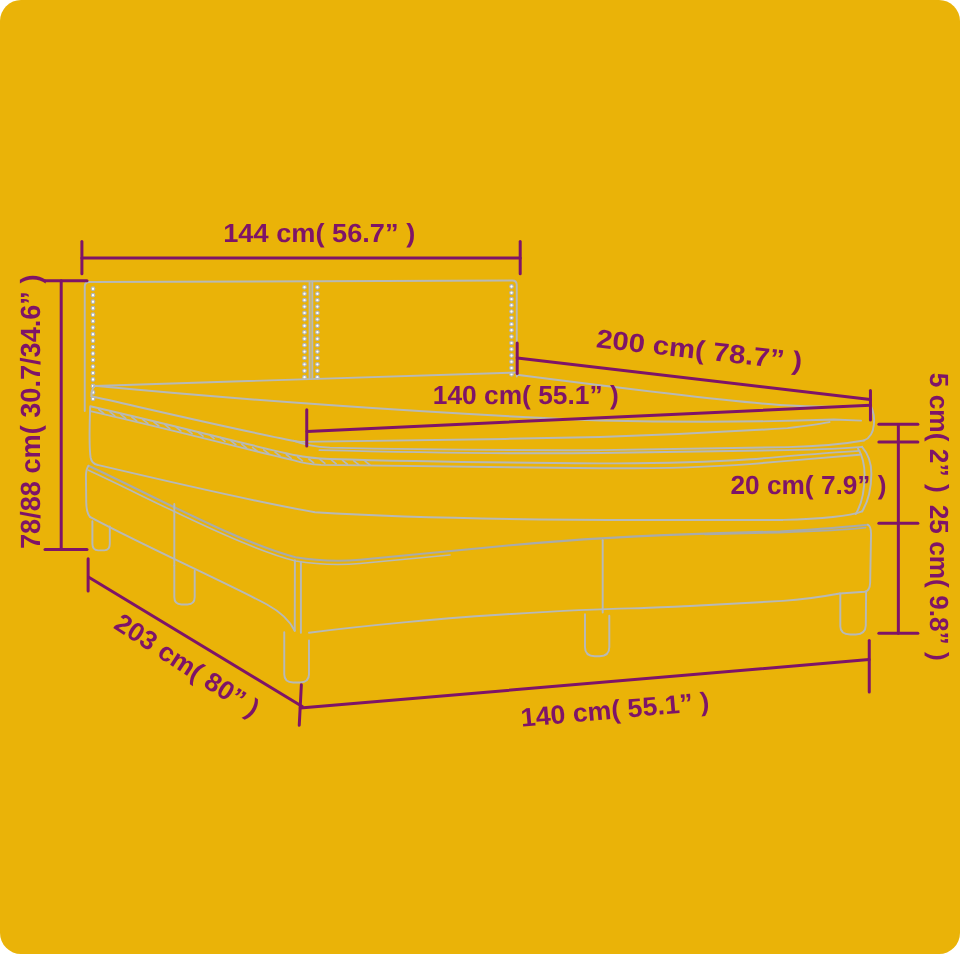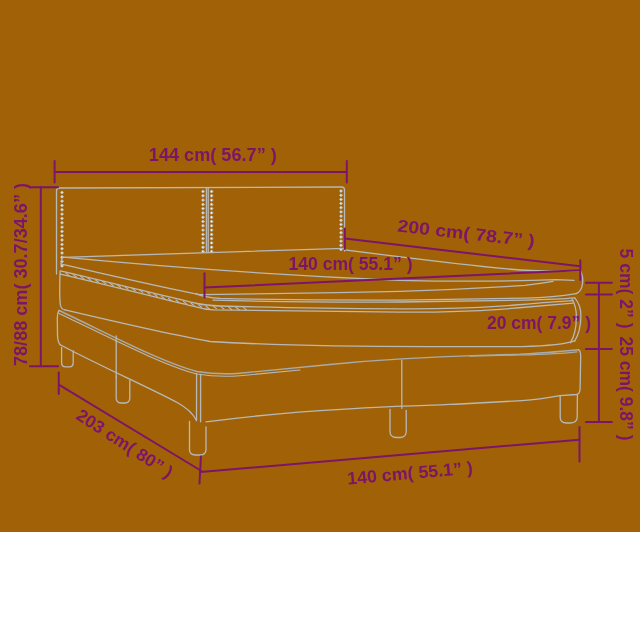--- a/index.html
+++ b/index.html
@@ -1,16 +1,16 @@
 <!DOCTYPE html>
 <html><head>
 <meta charset="utf-8">
 <style>
   html,body{margin:0;padding:0;background:#ffffff;}
-  .wrap{width:640px;height:532px;position:relative;overflow:hidden;background:#a16207;}
+  .wrap{width:640px;height:636px;position:relative;overflow:hidden;background:#eab308;border-radius:14px;}
   svg{display:block;}
   text{font-family:"Liberation Sans", sans-serif;font-weight:bold;fill:#7e1468;}
 </style>
 </head>
 <body>
 <div class="wrap">
 <svg width="640" height="640" viewBox="0 0 640 640">
   <g fill="none" stroke="#b7b9b8" stroke-width="1.3" stroke-linecap="round" stroke-linejoin="round">
 
     <path d="M56.5,274 L56.5,191 Q56.5,188 59.5,188 L341.5,187 Q344.5,187 344.5,190 L344.5,251"></path>

